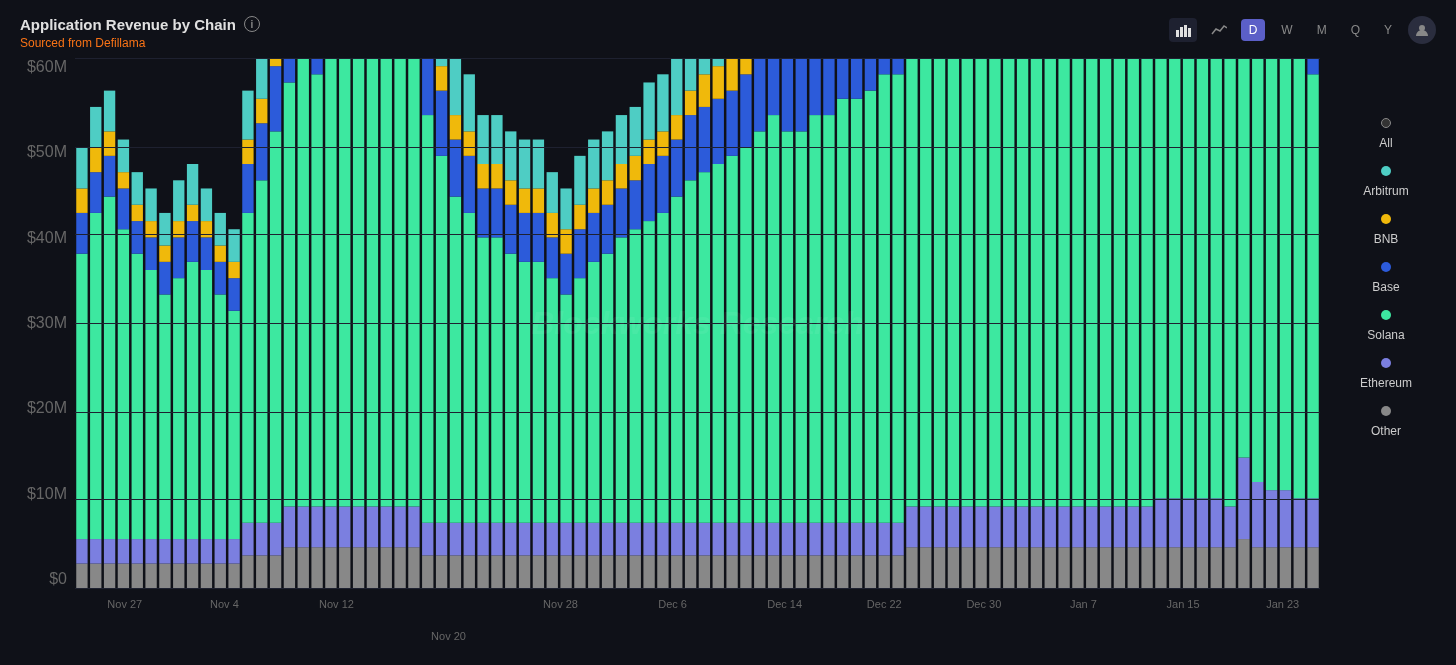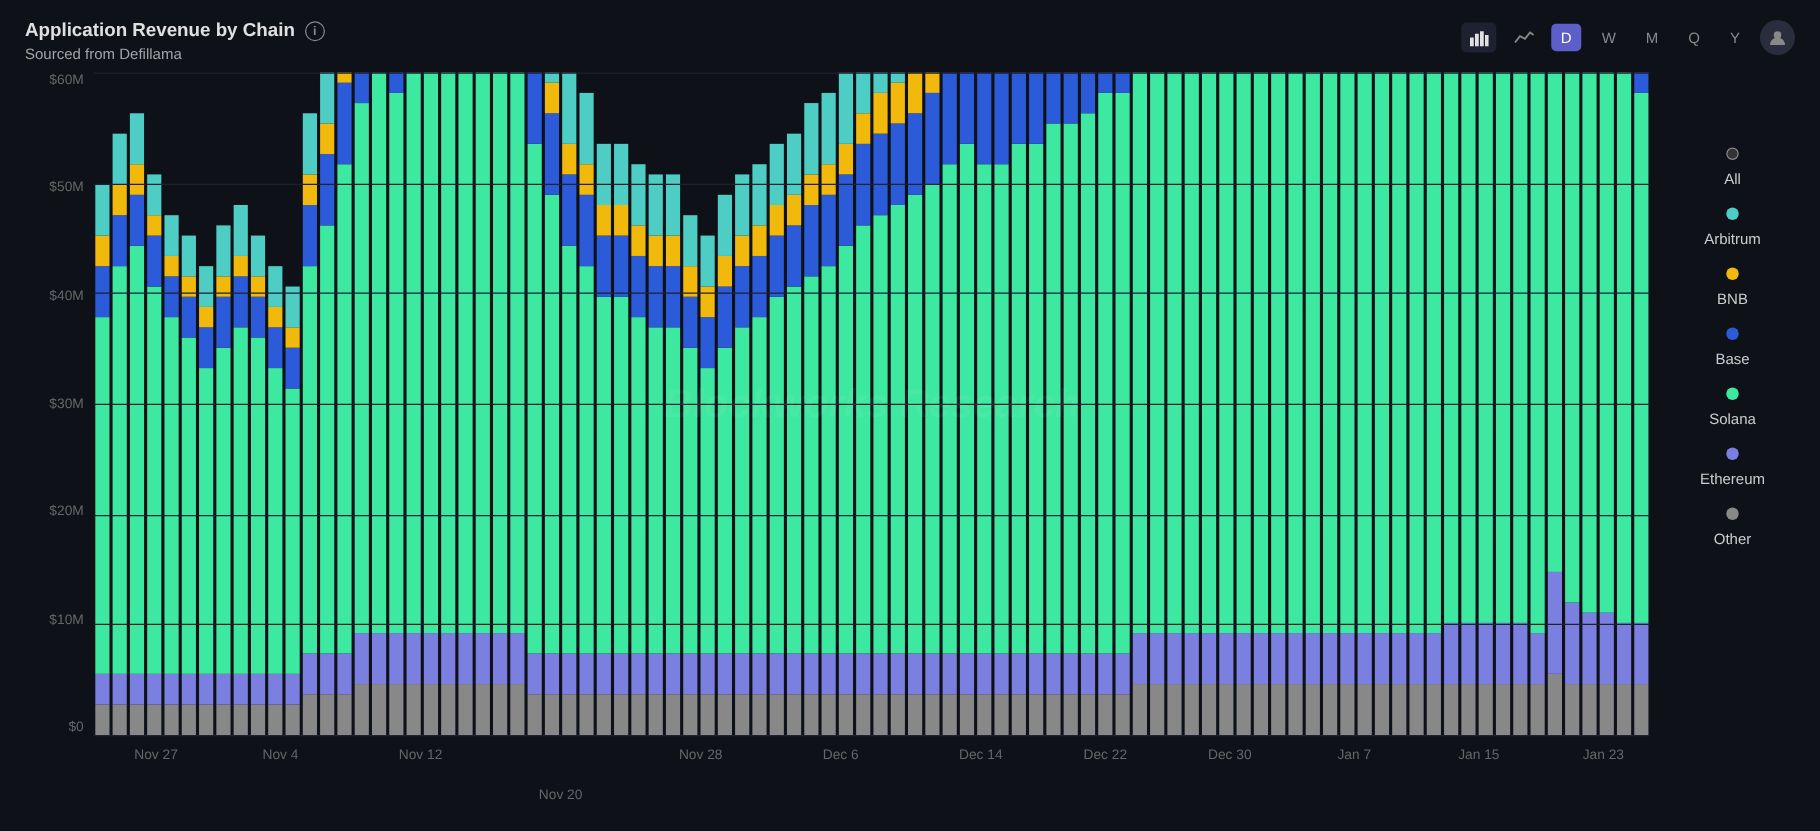--- a/index.html
+++ b/index.html
@@ -20,41 +20,41 @@
     }
     .header {
       display: flex;
       align-items: flex-start;
       justify-content: space-between;
       margin-bottom: 8px;
     }
     .title-area {}
     .title {
       display: flex;
-      align-items: flex-end;
+      align-items: flex-start;
       gap: 8px;
       font-size: 15px;
       font-weight: 600;
       color: #e0e0e0;
     }
     .info-icon {
       width: 16px;
       height: 16px;
       border-radius: 50%;
       border: 1.5px solid #888;
       display: inline-flex;
       align-items: center;
       justify-content: center;
       font-size: 10px;
       color: #888;
       cursor: pointer;
     }
     .subtitle {
       font-size: 12px;
-      color: #a3a3a3;
+      color: #f97316;
       margin-top: 3px;
     }
     .controls {
       display: flex;
       align-items: center;
       gap: 8px;
     }
     .ctrl-btn {
       background: transparent;
       border: none;
@@ -128,21 +128,21 @@
       position: absolute;
       left: 0;
       top: 0;
       bottom: 40px;
       width: 55px;
       display: flex;
       flex-direction: column;
       justify-content: space-between;
     }
     .y-label {
-      font-size: 11px;
+      font-size: 16px;
       color: #666;
       text-align: right;
       padding-right: 8px;
     }
     .chart-inner {
       position: absolute;
       left: 55px;
       right: 0;
       top: 0;
       bottom: 40px;

